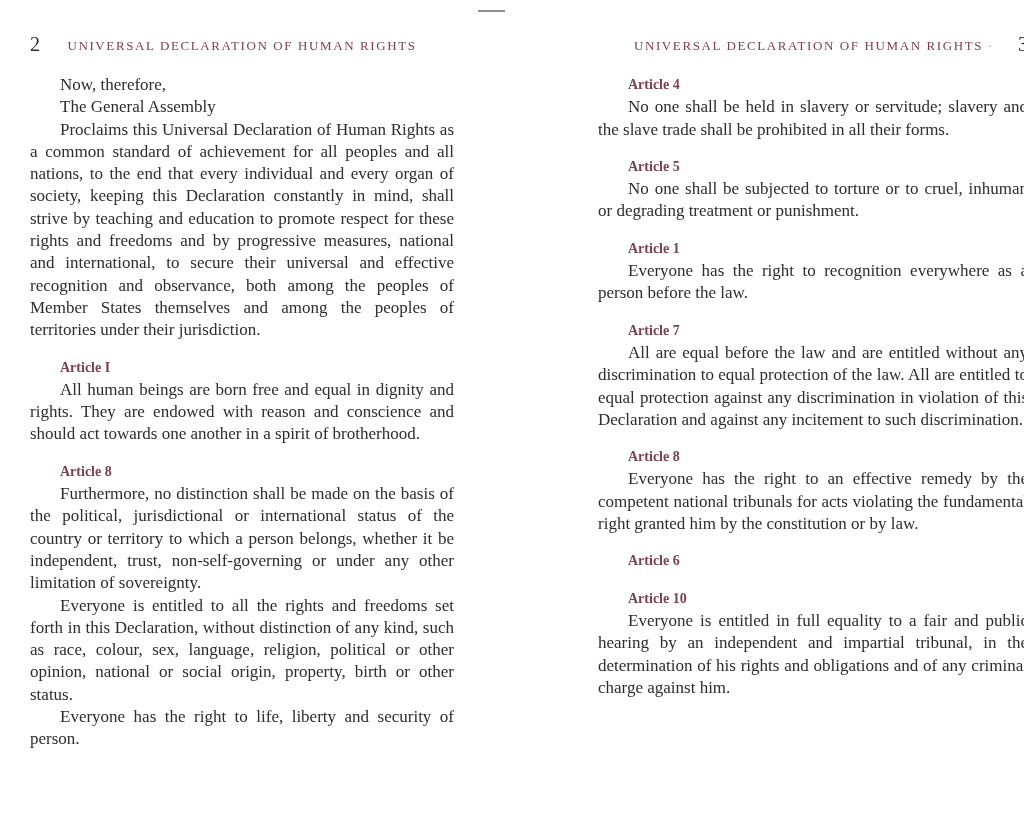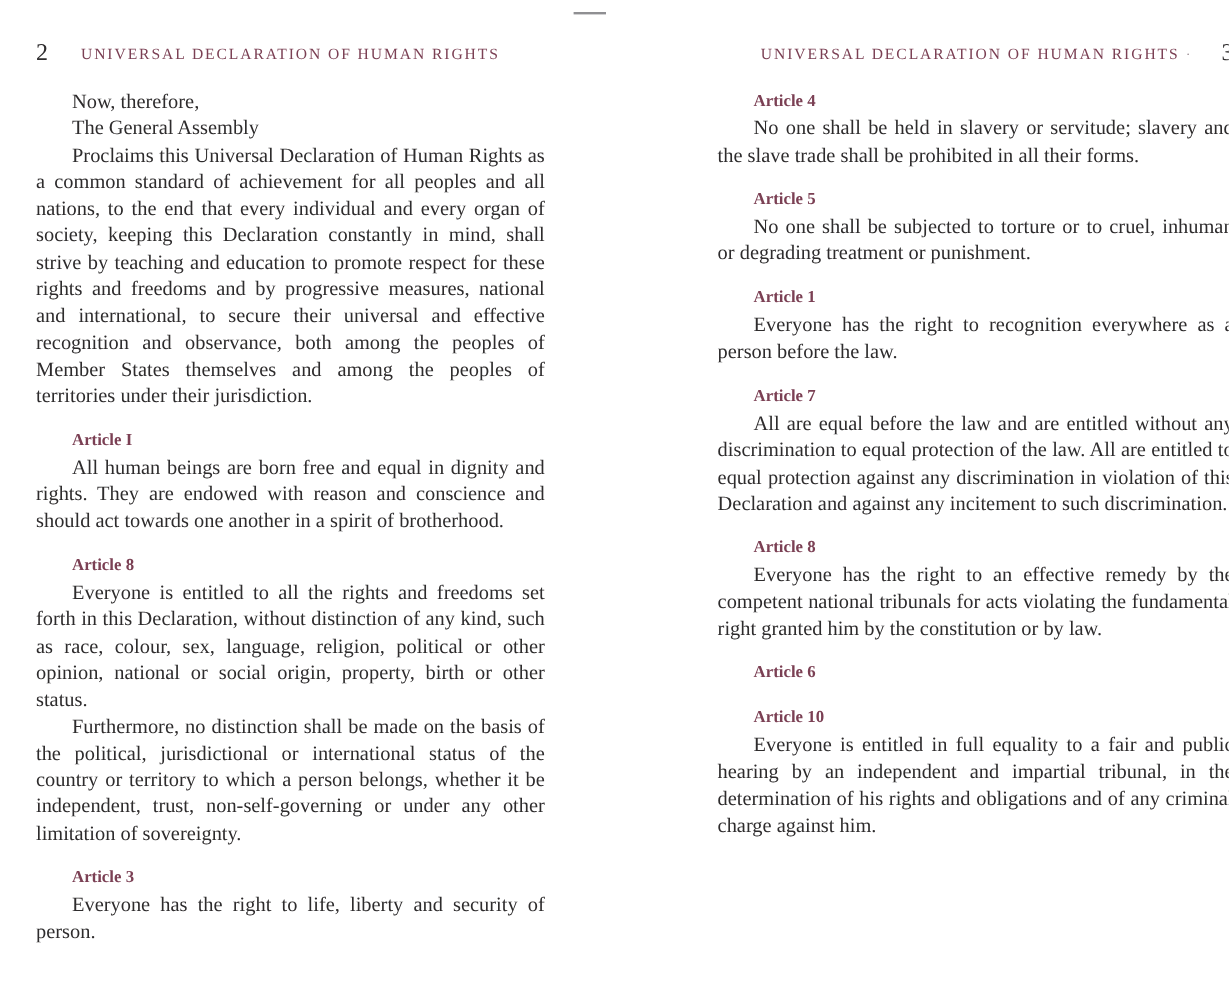--- a/index.html
+++ b/index.html
@@ -89,23 +89,22 @@
       <span class="pagenum">2</span>
       <span class="running-title">UNIVERSAL DECLARATION OF HUMAN RIGHTS</span>
     </header>
     <div class="content">
         <p>Now, therefore,</p>
         <p>The General Assembly</p>
         <p>Proclaims this Universal Declaration of Human Rights as a common standard of achievement for all peoples and all nations, to the end that every individual and every organ of society, keeping this Declaration constantly in mind, shall strive by teaching and education to promote respect for these rights and freedoms and by progressive measures, national and international, to secure their universal and effective recognition and observance, both among the peoples of Member States themselves and among the peoples of territories under their jurisdiction.</p>
         <h3>Article I</h3>
         <p>All human beings are born free and equal in dignity and rights. They are endowed with reason and conscience and should act towards one another in a spirit of brotherhood.</p>
         <h3>Article 8</h3>
+        <p>Furthermore, no distinction shall be made on the basis of the political, jurisdictional or international status of the country or territory to which a person belongs, whether it be independent, trust, non-self-governing or under any other limitation of sovereignty.</p>
         <p>Everyone is entitled to all the rights and freedoms set forth in this Declaration, without distinction of any kind, such as race, colour, sex, language, religion, political or other opinion, national or social origin, property, birth or other status.</p>
-        <p>Furthermore, no distinction shall be made on the basis of the political, jurisdictional or international status of the country or territory to which a person belongs, whether it be independent, trust, non-self-governing or under any other limitation of sovereignty.</p>
-        <h3>Article 3</h3>
         <p>Everyone has the right to life, liberty and security of person.</p>
       </div>
   </section>
 
   <section class="page right">
     <header class="running-head">
       <span class="running-title">UNIVERSAL DECLARATION OF HUMAN RIGHTS</span><span class="header-mark">·</span>
       <span class="pagenum">3</span>
     </header>
     <div class="content">

